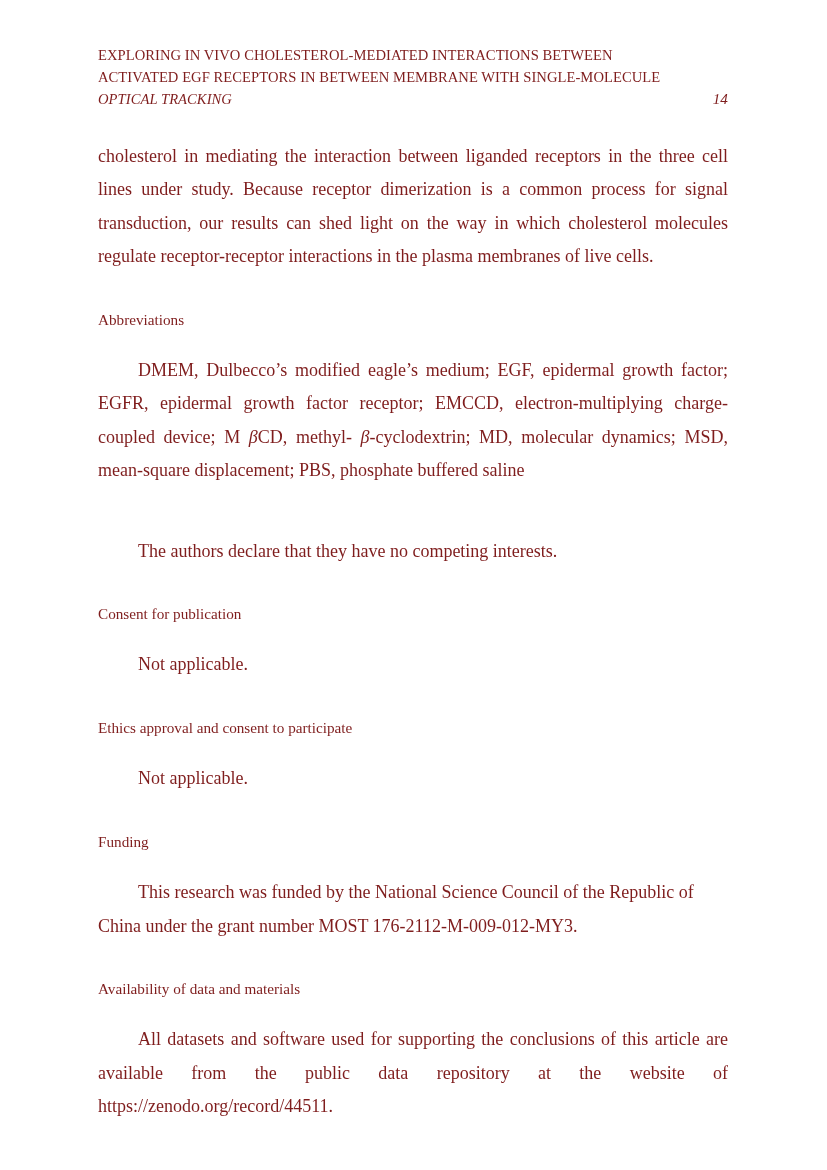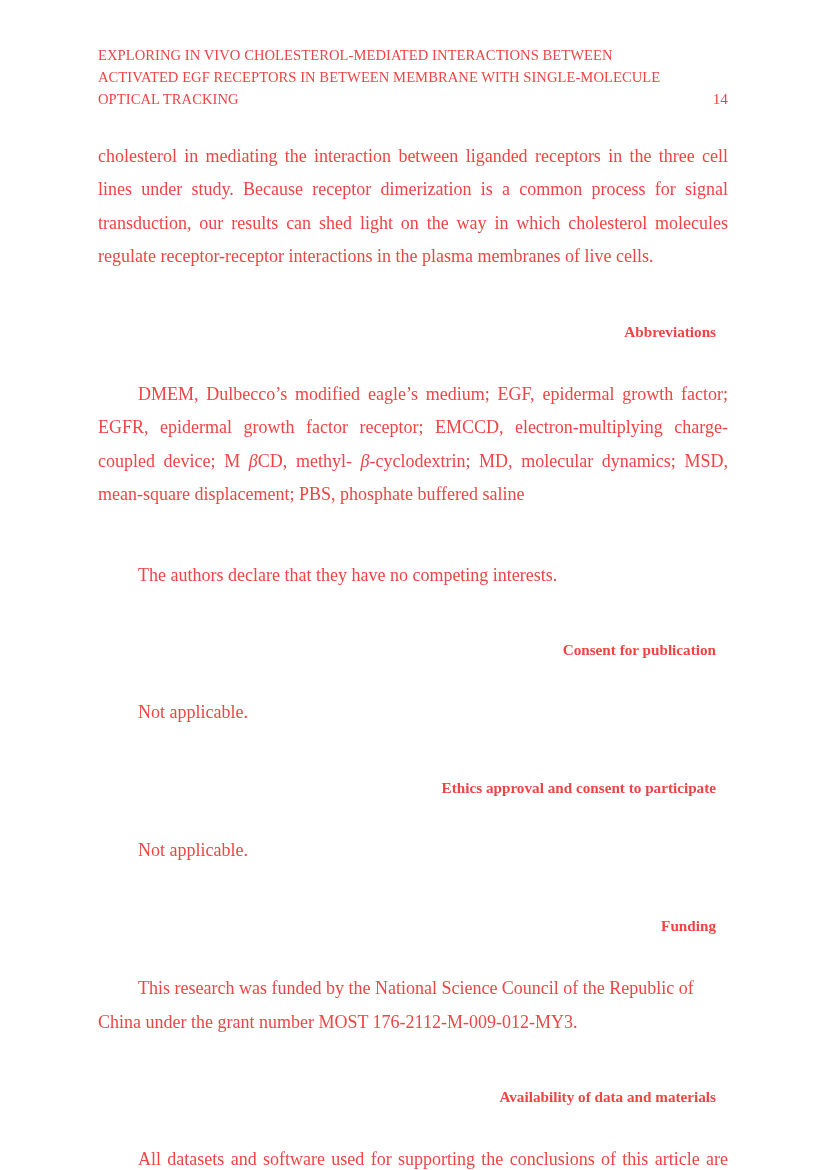--- a/index.html
+++ b/index.html
@@ -6,21 +6,21 @@
     margin: 0;
     padding: 0;
     background: #ffffff;
   }
   .page {
     position: relative;
     width: 827px;
     height: 1170px;
     background: #ffffff;
     font-family: "Liberation Serif", "DejaVu Serif", serif;
-    color: #ef4444;
+    color: #7f1d1d;
     overflow: hidden;
     box-sizing: border-box;
   }
   .content {
     position: absolute;
     left: 98px;
     top: 44px;
     width: 630px;
   }
 
@@ -32,20 +32,21 @@
     position: relative;
   }
   .running-head .rh-line {
     display: block;
     white-space: nowrap;
   }
   .running-head .rh-last {
     display: flex;
     justify-content: space-between;
     align-items: flex-end;
+    font-style: italic;
   }
   .page-number {
     font-size: 15.2px;
   }
 
   
   .body-block {
     margin-top: 30px;
   }
   p.para {
@@ -56,25 +57,25 @@
     text-justify: inter-word;
     text-indent: 40px;
   }
   p.para.noindent {
     text-indent: 0;
   }
   p.para.nojustify {
     text-align: left;
   }
   h2.section-heading {
-    margin: 12px;
+    margin: 0;
     font-size: 15.2px;
     line-height: 33.4px;
-    font-weight: bold;
-    text-align: right;
+    font-weight: normal;
+    text-align: left;
   }
   .gap-before-heading { height: 29px; }
   .gap-after-heading  { height: 18px; }
 
   .beta {
     font-style: italic;
     font-family: "Liberation Serif", "DejaVu Serif", serif;
   }
 </style>
 </head>

